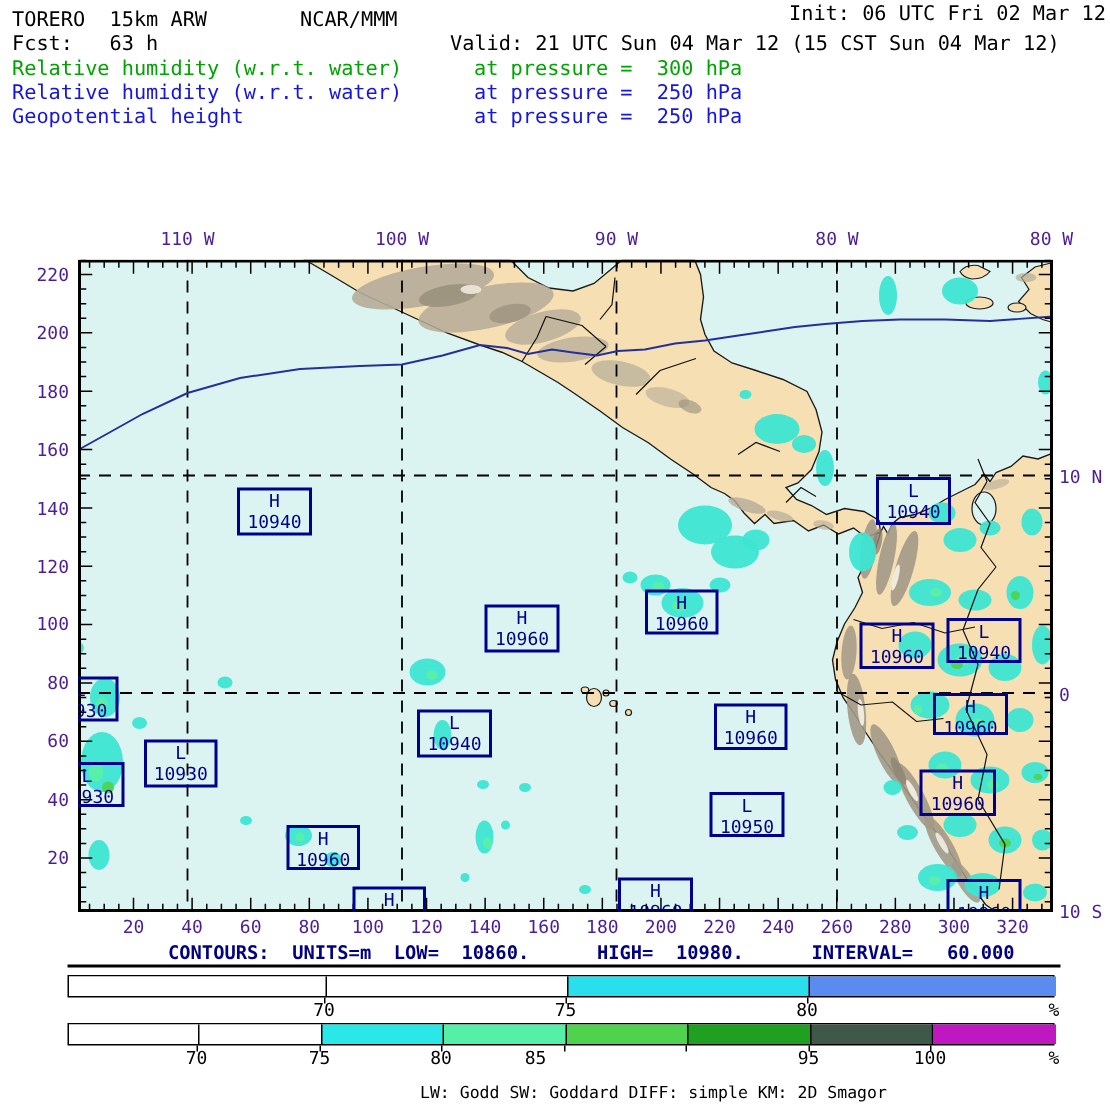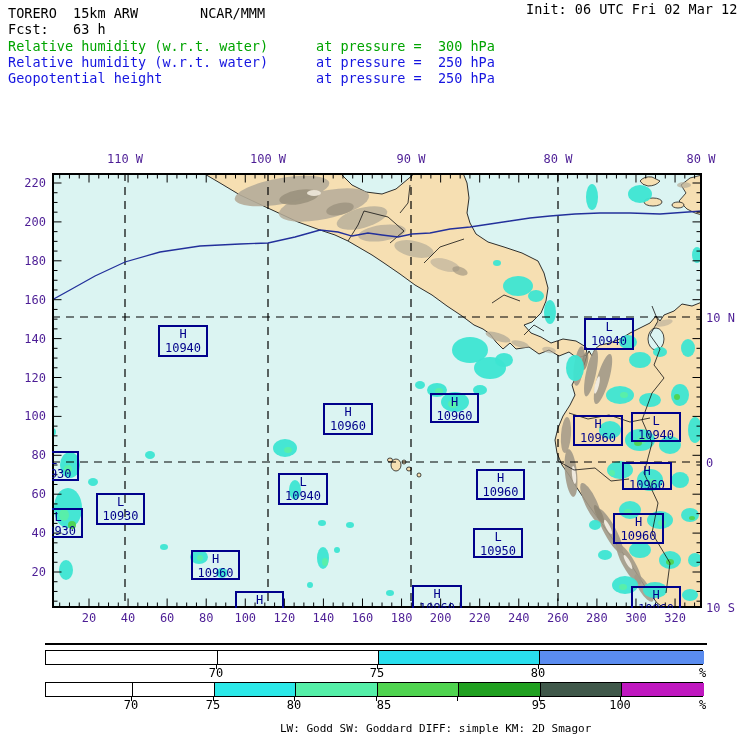--- a/index.html
+++ b/index.html
@@ -24,20 +24,21 @@
 </style>
 </head>
 <body>
 
 <div class="page">
 
   <div class="hline" style="left:8px;top:6px;">TORERO  15km ARW</div>
   <div class="hline" style="left:200px;top:6px;">NCAR/MMM</div>
   <div class="hline" style="left:526px;top:2px;">Init: 06 UTC Fri 02 Mar 12</div>
   <div class="hline" style="left:8px;top:22px;">Fcst:   63 h</div>
+  <div class="hline" style="left:300px;top:22px;">Valid: 21 UTC Sun 04 Mar 12 (15 CST Sun 04 Mar 12)</div>
 
   <div class="hline c-green" style="left:8px;top:39px;">Relative humidity (w.r.t. water)</div>
   <div class="hline c-green" style="left:316px;top:39px;">at pressure =  300 hPa</div>
   <div class="hline c-blue" style="left:8px;top:55px;">Relative humidity (w.r.t. water)</div>
   <div class="hline c-blue" style="left:316px;top:55px;">at pressure =  250 hPa</div>
   <div class="hline c-blue" style="left:8px;top:71px;">Geopotential height</div>
   <div class="hline c-blue" style="left:316px;top:71px;">at pressure =  250 hPa</div>
 
   <div id="map">
       <svg width="650" height="435" viewBox="0 0 650 435">
@@ -286,20 +287,21 @@
       <div class="axis-label" style="left: 518.77px; top: 611px; transform: translateX(-50%);">240</div>
       <div class="axis-label" style="left: 557.84px; top: 611px; transform: translateX(-50%);">260</div>
       <div class="axis-label" style="left: 596.91px; top: 611px; transform: translateX(-50%);">280</div>
       <div class="axis-label" style="left: 635.98px; top: 611px; transform: translateX(-50%);">300</div>
       <div class="axis-label" style="left: 675.05px; top: 611px; transform: translateX(-50%);">320</div>
       <div class="axis-label" style="left: 706px; top: 311px;">10 N</div>
       <div class="axis-label" style="left: 706px; top: 456px;">0</div>
       <div class="axis-label" style="left: 706px; top: 601px;">10 S</div>
     </div>
 
+  <div class="contours" style="left:112px;top:627px;">CONTOURS:  UNITS=m  LOW=  10860.      HIGH=  10980.      INTERVAL=   60.000</div>
   <div class="sep" style="left:45px;top:643px;width:662px;height:2px;"></div>
 
   <div id="colorbars">
       <div class="cbar" style="left: 45px; top: 650px; width: 658px; height: 15px;">
         <div class="cbar-seg" style="left: 0px; width: 171px; background: rgb(255, 255, 255);"></div>
         <div class="cbar-seg" style="left: 171px; width: 161px; background: rgb(255, 255, 255);"></div>
         <div class="cbar-div" style="left: 171px;"></div>
         <div class="cbar-seg" style="left: 332px; width: 161px; background: rgb(41, 223, 238);"></div>
         <div class="cbar-div" style="left: 332px;"></div>
         <div class="cbar-seg" style="left: 493px; width: 165px; background: rgb(90, 140, 240);"></div>
@@ -329,21 +331,21 @@
         <div class="cbar-seg" style="left: 575px; width: 83px; background: rgb(192, 24, 192);"></div>
         <div class="cbar-div" style="left: 575px;"></div>
       </div>
       <div class="cbar-tick" style="left: 131px; top: 697px;"></div>
       <div class="cbar-label" style="left: 131px; top: 698px; transform: translateX(-50%);">70</div>
       <div class="cbar-tick" style="left: 213px; top: 697px;"></div>
       <div class="cbar-label" style="left: 213px; top: 698px; transform: translateX(-50%);">75</div>
       <div class="cbar-tick" style="left: 294px; top: 697px;"></div>
       <div class="cbar-label" style="left: 294px; top: 698px; transform: translateX(-50%);">80</div>
       <div class="cbar-tick" style="left: 376px; top: 697px;"></div>
-      <div class="cbar-label" style="left: 384px; top: 698px; transform: translateX(-50%);">85</div>
+      <div class="cbar-label" style="left: 357px; top: 698px; transform: translateX(-50%);">85</div>
       <div class="cbar-tick" style="left: 457px; top: 697px;"></div>
       <div class="cbar-label" style="left: 457px; top: 698px; transform: translateX(-50%); margin-top: 48px;">90</div>
       <div class="cbar-tick" style="left: 539px; top: 697px;"></div>
       <div class="cbar-label" style="left: 539px; top: 698px; transform: translateX(-50%);">95</div>
       <div class="cbar-tick" style="left: 620px; top: 697px;"></div>
       <div class="cbar-label" style="left: 620px; top: 698px; transform: translateX(-50%);">100</div>
       <div class="cbar-label" style="left: 699px; top: 698px;">%</div>
     </div>
 
   <div class="model-info" style="left:280px;top:722px;">LW: Godd SW: Goddard DIFF: simple KM: 2D Smagor</div>

